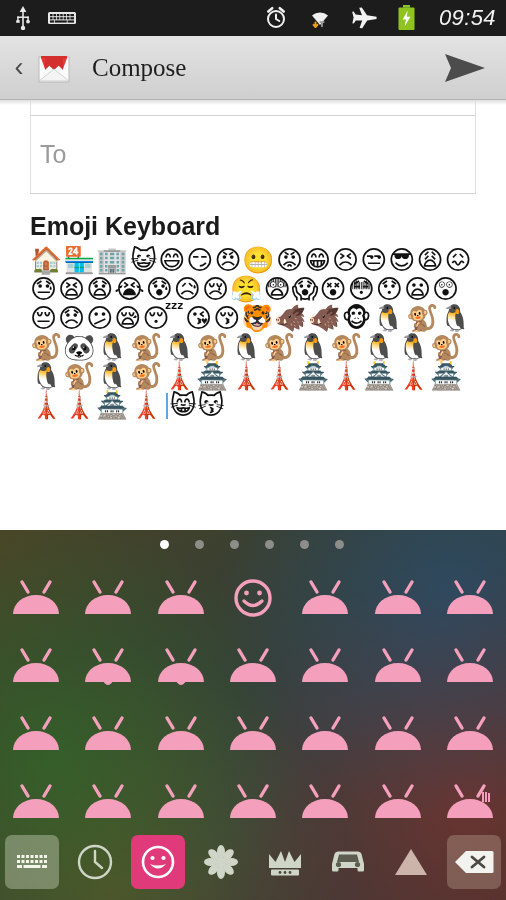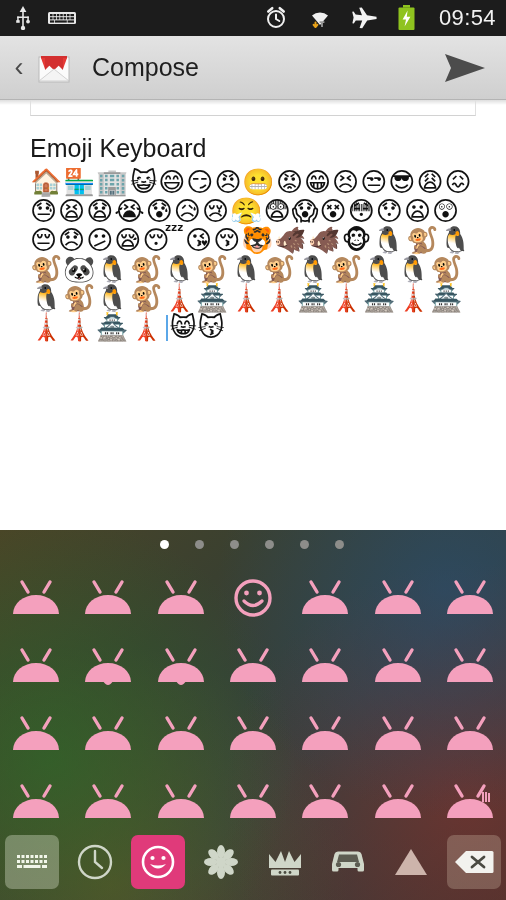--- a/index.html
+++ b/index.html
@@ -12,42 +12,42 @@
   #screen { position: relative; width: 506px; height: 900px; overflow: hidden; }
 
   
   .statusbar {
     position: absolute; top: 0; left: 0; width: 506px; height: 36px;
     background: #1c1c1c;
     display: flex; align-items: center;
     padding: 0 10px 0 14px;
   }
   .status-left { display: flex; align-items: center; gap: 16px; }
-  .status-right { margin-left: auto; display: flex; align-items: center; gap: 20px; }
+  .status-right { margin-left: auto; display: flex; align-items: center; gap: 20px; font-style: italic; }
   .status-time {
     color: #f2f2f2; font-size: 22px; letter-spacing: 0.4px;
     font-family: "Liberation Sans", sans-serif; margin-left: 4px;
   }
   .sicon { display: block; }
 
   
   .actionbar {
     position: absolute; top: 36px; left: 0; width: 506px; height: 64px;
     background: linear-gradient(to bottom, #e3e3e3 0%, #d8d8d8 55%, #cfcfcf 100%);
     border-bottom: 1px solid #b4b4b4;
     display: flex; align-items: center;
   }
   .back-chevron {
     width: 26px; margin-left: 6px; color: #4a4a4a; font-size: 27px;
     line-height: 1; text-align: center; cursor: pointer;
   }
   .gmail-icon { width: 44px; height: 40px; position: relative; margin-left: 0px; }
   .ab-title {
     font-size: 25px; color: #1f1f1f; margin-left: 16px;
-    font-family: Liberation Sans, sans-serif; font-weight: 400;
+    font-family: Liberation Serif, serif; font-weight: 400;
   }
   .send-btn {
     margin-left: auto; margin-right: 18px; width: 46px; height: 40px;
     display: flex; align-items: center; justify-content: center; cursor: pointer;
   }
 
   
   .compose {
     position: absolute; top: 100px; left: 0; width: 506px; height: 430px;
     background: #ffffff; overflow: hidden;
@@ -60,21 +60,21 @@
     position: relative; margin: 0 30px; height: 78px;
     display: flex; align-items: center;
     border-bottom: 1px solid #d2d2d2;
     border-left: 1px solid #e0e0e0; border-right: 1px solid #e0e0e0;
   }
   .field.partial { height: 16px; }
   .field-placeholder {
     font-size: 25px; color: #9b9b9b; padding-left: 9px;
     font-family: "Liberation Sans", sans-serif;
   }
-  .body-area { margin: 18px 28px 0 30px; }
+  .body-area { margin: 18px 28px 0 30px; font-weight: bold; }
   .body-text {
     font-size: 25px; color: #1a1a1a; line-height: 1.12;
     font-family: "Liberation Sans", sans-serif;
   }
   .emoji-lines {
     margin-top: 6px; font-size: 26px; line-height: 29px; color: #111;
     font-family: "DejaVu Sans", sans-serif;
     letter-spacing: 1px; word-break: break-all;
   }
   .emoji-lines .caret {
@@ -207,20 +207,23 @@
     </div>
   </div>
 
   <div class="compose">
     <div class="top-shadow"></div>
 
     <div class="field partial">
       <span class="field-placeholder"></span>
     </div>
 
+    <div class="field">
+      <span class="field-placeholder">To</span>
+    </div>
 
 
     <div class="body-area">
       <div class="body-text">Emoji Keyboard</div>
       <div class="emoji-lines"><span>🏠🏪🏢😺😄😏😠😬😡😁😣😒😎😩😖😓😫😧😭😰😥😢😤😨😱😵😳😯😦😲😔😞😕😪😴😘😚🐯🐗🐗🐵🐧🐒🐧🐒🐼🐧🐒🐧🐒🐧🐒🐧🐒🐧🐧🐒🐧🐒🐧🐒🗼🏯🗼🗼🏯🗼🏯🗼🏯🗼🗼🏯🗼</span><span class="caret"></span><span>😸😽</span></div>
     </div>
   </div>
 
   <div class="kbpanel">
 

